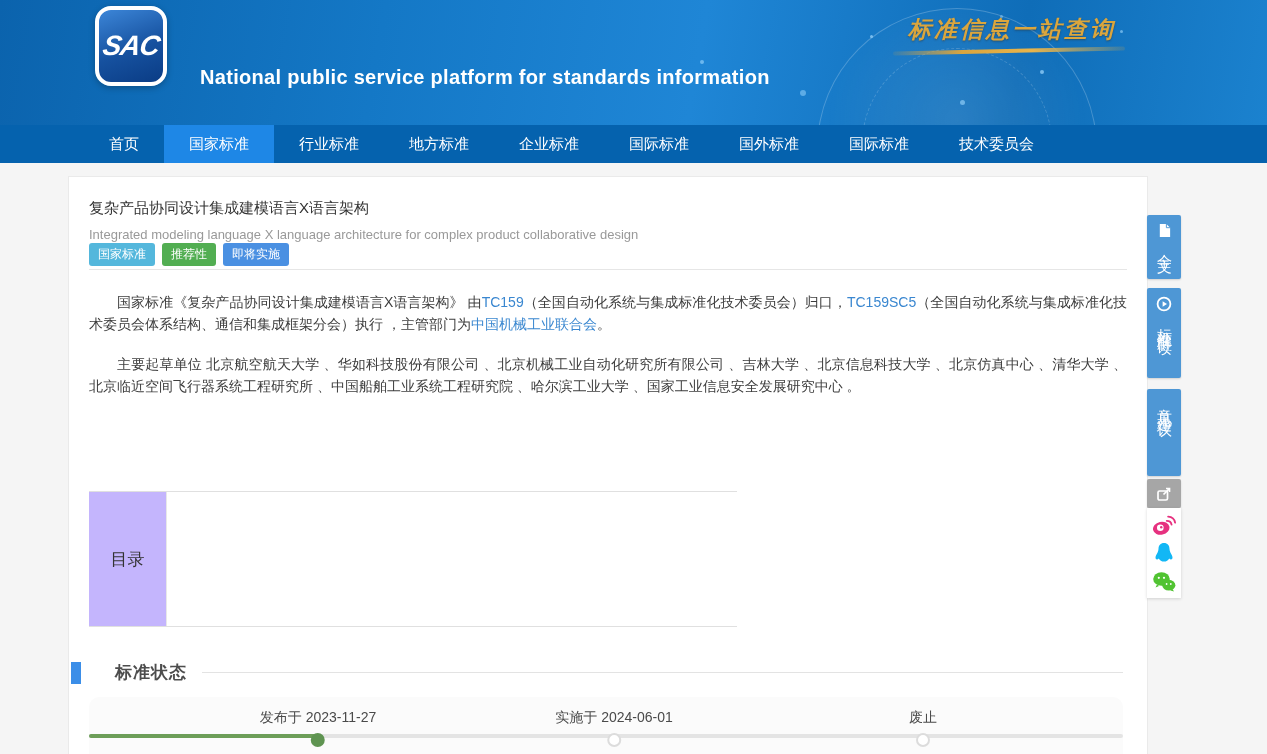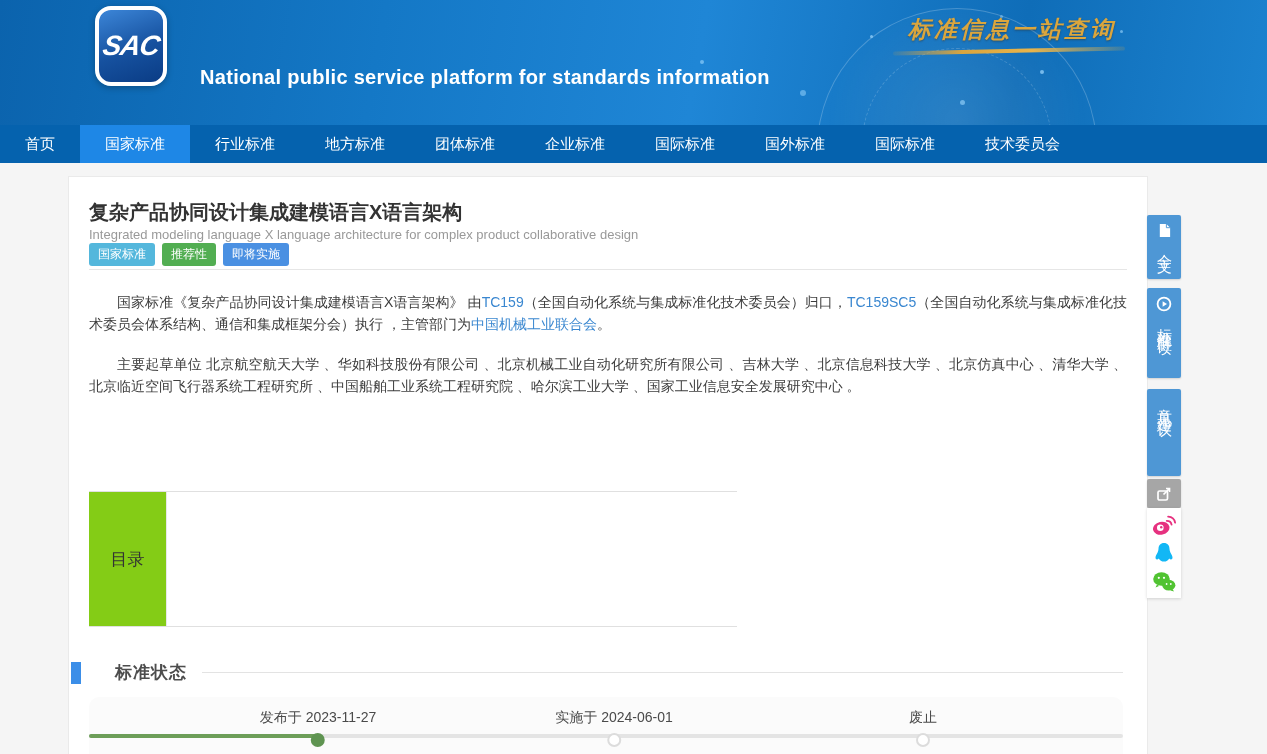--- a/index.html
+++ b/index.html
@@ -28,44 +28,44 @@
     letter-spacing:.3px; white-space:nowrap; }
   .slogan { position:absolute; left:908px; top:14px; color:#dba63d; font-size:23px; font-weight:bold;
     font-style:italic; letter-spacing:3px; font-family:"DejaVu Serif",serif; white-space:nowrap;
     text-shadow:0 1px 2px rgba(60,30,0,.4); }
   .swoosh { position:absolute; left:893px; top:49px; width:232px; height:4px; border-radius:3px;
     background:linear-gradient(90deg,rgba(219,166,61,.1),#d9a53e 30%,#e8b44b 60%,rgba(219,166,61,.15));
     transform:rotate(-1.2deg); }
 
   
   .nav { position:absolute; left:0; top:125px; width:1267px; height:38px; background:#0562ae;
-    display:flex; align-items:stretch; }
+    display:flex; align-items:stretch; padding-left:84px; }
   .nav a { display:flex; align-items:center; padding:0 25px; color:#fff; font-size:15px;
     text-decoration:none; white-space:nowrap; cursor:pointer; }
   .nav a.active { background:#1e87e6; }
 
   
   .main-bg { position:absolute; left:0; top:163px; width:1267px; height:591px; background:#f5f5f5; }
   .card { position:absolute; left:68px; top:176px; width:1080px; height:600px; background:#fff;
     border:1px solid #eaeaea; }
 
-  .doc-title { position:absolute; left:20px; top:22px; font-size:20px; font-weight:bold; color:#333; }
+  .doc-title { position:absolute; left:20px; top:22px; font-size:15px; font-weight:normal; color:#333; }
   .doc-sub { position:absolute; left:20px; top:50px; font-size:13px; color:#999; }
   .badges { position:absolute; left:20px; top:66px; display:flex; gap:7px; }
   .badge { color:#fff; font-size:12px; padding:3px 9px; border-radius:3px; white-space:nowrap; }
   .divider { position:absolute; left:20px; top:92px; width:1038px; border-top:1px solid #e6e6e6; }
 
   .para { position:absolute; left:20px; width:1038px; font-size:14px; color:#3d3d3d;
     line-height:22px; text-align:justify; text-indent:2em; }
   .para a { color:#3a87d0; text-decoration:none; cursor:pointer; }
 
   
   .toc { position:absolute; left:20px; top:314px; width:648px; height:136px;
     border-top:1px solid #e0e0e0; border-bottom:1px solid #e0e0e0; display:flex; }
-  .toc-label { width:78px; background:#84cc16; border-right:1px solid #e8e8e8;
+  .toc-label { width:78px; background:#c4b5fd; border-right:1px solid #e8e8e8;
     display:flex; align-items:center; justify-content:center; font-size:17px; color:#333; }
   .toc-body { flex:1; display:flex; padding:12px 0 0 18px; }
   .toc-col1 { width:177px; }
   .toc a { display:block; color:#4a90d2; font-size:15px; line-height:26px; text-decoration:none;
     cursor:pointer; white-space:nowrap; }
   .toc-col2 a { border-left:1px solid #ddd; padding-left:14px; line-height:20px; margin-top:3px; }
 
   
   .sec-head { position:absolute; left:2px; top:484px; width:1056px; display:flex; align-items:center; }
   .sec-bar { width:10px; height:22px; background:#3b8ee8; }
@@ -121,21 +121,20 @@
   <div class="hdr-sub">National public service platform  for standards information</div>
   <div class="slogan">标准信息一站查询</div>
   <div class="swoosh"></div>
 </div>
 
 <div class="nav">
   <a>首页</a>
   <a class="active">国家标准</a>
   <a>行业标准</a>
   <a>地方标准</a>
-  <a>团体标准</a>
   <a>企业标准</a>
   <a>国际标准</a>
   <a>国外标准</a>
   <a>国际标准</a>
   <a>技术委员会</a>
 </div>
 
 <div class="main-bg"></div>
 
 <div class="card">

